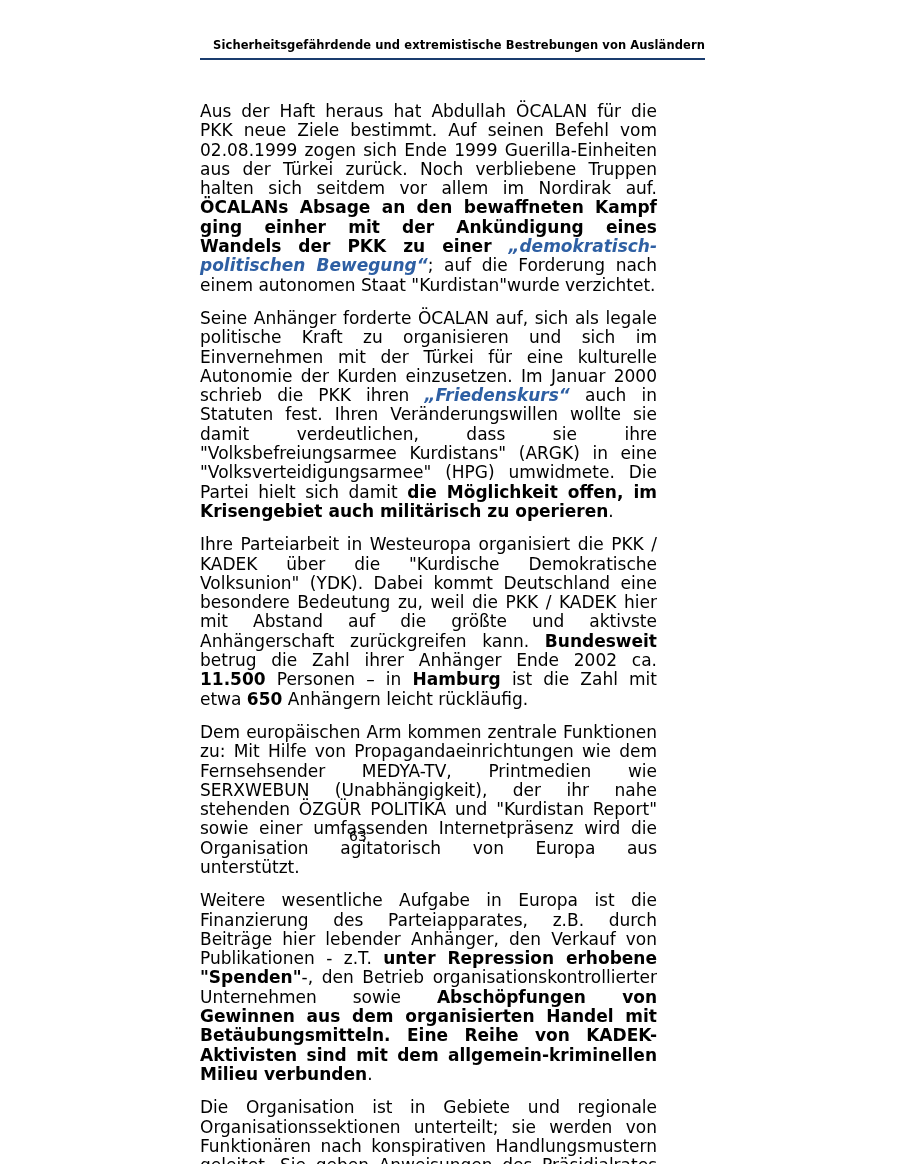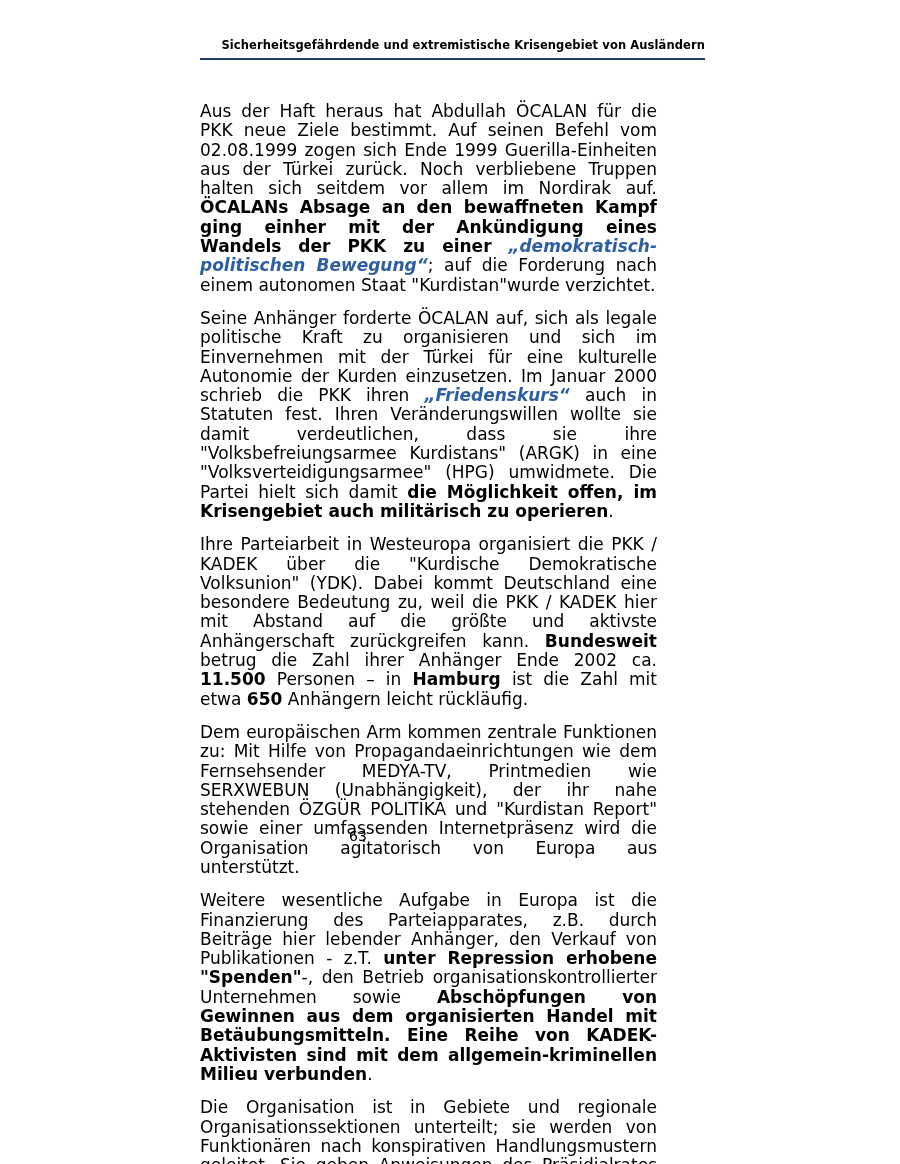--- a/index.html
+++ b/index.html
@@ -72,21 +72,21 @@
     text-align: center;
     font-size: 14px;
     color: #000;
   }
 </style>
 </head>
 <body>
 
 <div class="page">
 
-  <div class="header">Sicherheitsgefährdende und extremistische Krisengebiet von Ausländern</div>
+  <div class="header">Sicherheitsgefährdende und extremistische Bestrebungen von Ausländern</div>
   <div class="header-rule"></div>
 
   <div class="content">
 
     <p><span>Aus der Haft heraus hat Abdullah ÖCALAN für die PKK neue Ziele bestimmt. Auf seinen Befehl vom 02.08.1999 zogen sich Ende 1999 Guerilla-Einheiten aus der Türkei zurück. Noch verbliebene Truppen halten sich seitdem vor allem im Nordirak auf. </span><b>ÖCALANs Absage an den bewaffneten Kampf ging einher mit der Ankündigung eines Wandels der PKK zu einer </b><span class="blue-italic">„demokratisch-politischen Bewegung“</span><span>; auf die Forderung nach einem autonomen Staat "Kurdistan"wurde verzichtet.</span></p>
 
     <p><span>Seine Anhänger forderte ÖCALAN auf, sich als legale politische Kraft zu organisieren und sich im Einvernehmen mit der Türkei für eine kulturelle Autonomie der Kurden einzusetzen. Im Januar 2000 schrieb die PKK ihren </span><span class="blue-italic">„Friedenskurs“</span><span> auch in Statuten fest. Ihren Veränderungswillen wollte sie damit verdeutlichen, dass sie ihre "Volksbefreiungsarmee Kurdistans" (ARGK) in eine "Volksverteidigungsarmee" (HPG) umwidmete. Die Partei hielt sich damit </span><b>die Möglichkeit offen, im Krisengebiet auch militärisch zu operieren</b><span>.</span></p>
 
     <p><span>Ihre Parteiarbeit in Westeuropa organisiert die PKK / KADEK über die "Kurdische Demokratische Volksunion" (YDK). Dabei kommt Deutschland eine besondere Bedeutung zu, weil die PKK / KADEK hier mit Abstand auf die größte und aktivste Anhängerschaft zurückgreifen kann. </span><b>Bundesweit</b><span> betrug die Zahl ihrer Anhänger Ende 2002 ca. </span><b>11.500</b><span> Personen – in </span><b>Hamburg</b><span> ist die Zahl mit etwa </span><b>650</b><span> Anhängern leicht rückläufig.</span></p>
 

